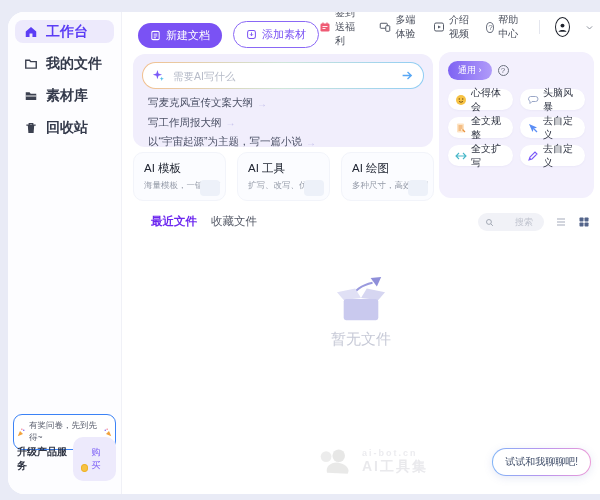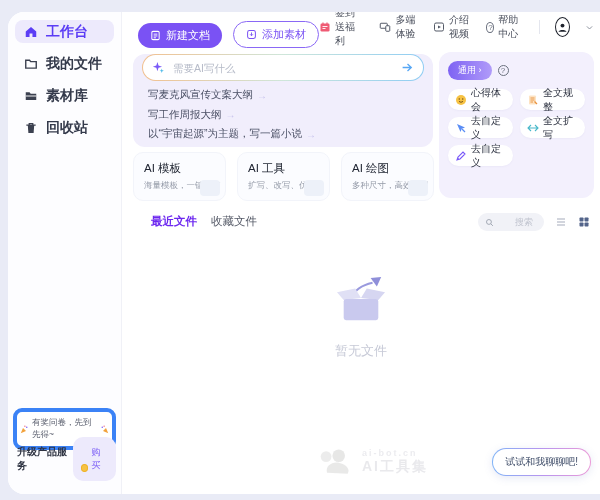--- a/index.html
+++ b/index.html
@@ -8,21 +8,21 @@
   .app{position:absolute;left:8px;top:12px;right:0;bottom:6px;background:#fff;
     border-radius:16px 0 0 16px;overflow:hidden;}
   
   .sidebar{position:absolute;left:0;top:0;bottom:0;width:114px;background:#fdfdff;
     border-right:1px solid #f0f1f7;}
   .nav{padding:8px 7px 0 7px;display:flex;flex-direction:column;gap:9px}
   .nav-item{display:flex;align-items:center;gap:8px;height:23px;padding:0 9px;
     border-radius:8px;font-size:14px;color:#343a4b;font-weight:700;cursor:pointer}
   .nav-item .ic{width:14px;height:14px;display:inline-flex}
   .nav-item.active{background:#edeafc;color:#5b3df5}
-  .promo{position:absolute;left:5px;right:5px;bottom:44px;border:4px solid #3b82f6;
+  .promo{position:absolute;left:5px;right:5px;bottom:44px;border:1px solid #3b82f6;
     border-radius:9px;padding:5px 3px;display:flex;align-items:center;justify-content:center;
     gap:3px;font-size:8.5px;color:#5a5f6e;background:#fff}
   .upgrade{position:absolute;left:9px;right:5px;bottom:13px;display:flex;
     align-items:center;justify-content:space-between}
   .upgrade .t{font-size:10px;font-weight:700;color:#2e3342}
   .buy{display:inline-flex;align-items:flex-end;gap:3px;background:#edeafc;color:#7a5cf6;
     font-size:9px;padding:9px 8px;border-radius:10px;cursor:pointer}
   .coin{width:8px;height:8px;border-radius:50%;background:#f6c244;border:1.5px solid #eeb227;display:inline-block}
   
   .main{position:absolute;left:114px;top:0;right:0;bottom:0}
@@ -32,21 +32,21 @@
   .btn-primary{background:#7a52f4;color:#fff;margin-left:11px}
   .btn-outline{border:1px solid #8a68f5;color:#7a52f4;background:#fff;margin-left:11px}
   .toplinks{margin-left:auto;display:flex;align-items:center;gap:15px;font-size:10px;color:#4a4f5c}
   .link{display:inline-flex;align-items:center;gap:4px;cursor:pointer}
   .qcirc{width:11px;height:11px;border:1px solid #6a707e;border-radius:50%;display:inline-flex;
     align-items:center;justify-content:center;font-size:8px;color:#6a707e}
   .tdiv{width:1px;height:14px;background:#e4e6ee}
   .avatar{width:20px;height:20px;border-radius:50%;border:1.6px solid #1e222c;display:inline-flex;
     align-items:center;justify-content:center;cursor:pointer}
   
-  .ai-panel{position:absolute;left:11px;top:42px;width:300px;height:93px;background:#f1eefc;border-radius:12px;padding:0 9px 0}
+  .ai-panel{position:absolute;left:11px;top:42px;width:300px;height:93px;background:#f1eefc;border-radius:12px;padding:8px 9px 0}
   .ai-input{display:flex;align-items:center;gap:6px;height:27px;border-radius:16px;padding:0 9px;
     border:1.5px solid transparent;
     background:linear-gradient(#fff,#fff) padding-box,linear-gradient(90deg,#f2c08f,#cfe6da,#8fcdf4) border-box;}
   .ai-input input{flex:1;border:none;outline:none;font-size:10.5px;color:#444;background:transparent;
     font-family:"Liberation Sans","DejaVu Sans",sans-serif}
   .ai-input input::placeholder{color:#b6bbc8}
   .suggs{margin:7px 0 0 6px;display:flex;flex-direction:column;gap:5.5px}
   .sugg{font-size:10.5px;color:#4b5065;display:flex;align-items:center;gap:4px;cursor:pointer}
   .sugg .arr{color:#c7c2ec;font-size:10px}
   
@@ -70,21 +70,21 @@
   .tab{font-size:11.5px;color:#565b68;cursor:pointer}
   .tab.active{color:#6d28f0;font-weight:700}
   .fright{position:absolute;right:10px;top:201px;display:flex;align-items:center;gap:11px}
   .searchbox{display:flex;align-items:center;gap:19px;background:#f1f2f7;border-radius:10px;
     height:18px;padding:0 7px}
   .searchbox input{width:24px;border:none;outline:none;background:transparent;font-size:9px;color:#555;
     font-family:"Liberation Sans","DejaVu Sans",sans-serif}
   .searchbox input::placeholder{color:#c0c4cf}
   .viewic{cursor:pointer;display:inline-flex}
   .empty{position:absolute;left:0;right:0;top:264px;display:flex;flex-direction:column;align-items:center}
-  .empty .txt{margin-top:16px;font-size:13px;color:#c7cad7}
+  .empty .txt{margin-top:4px;font-size:15px;color:#c7cad7}
   
   .watermark{position:absolute;left:196px;top:436px;display:flex;align-items:center;gap:8px;opacity:.55}
   .wm-t1{font-size:9px;letter-spacing:2px;color:#dcdce2;font-weight:700}
   .wm-t2{font-size:14px;font-weight:700;color:#d8d8de;letter-spacing:2px}
   .chatpill{position:absolute;right:9px;bottom:18px;font-size:10px;color:#3c4a66;
     padding:6px 12px;border-radius:16px;cursor:pointer;border:1.5px solid transparent;
     background:linear-gradient(#fff,#fff) padding-box,linear-gradient(90deg,#7fb3f7,#b795ef,#ea9ad8) border-box;
     box-shadow:0 2px 8px rgba(90,110,190,.15)}
   svg{display:block}
 </style>
@@ -290,20 +290,28 @@
                 <circle cx="8.5" cy="10" r="1.4" fill="#6b4a12"></circle>
                 <circle cx="15.5" cy="10" r="1.4" fill="#6b4a12"></circle>
                 <path d="M8 14.5c2.5 2.5 5.5 2.5 8 0" fill="none" stroke="#6b4a12" stroke-width="1.8"></path>
               </svg>
           </span>
           <span>心得体会</span>
         </span>
         <span class="qbtn">
           <span class="ic">
             <svg width="12" height="12" viewBox="0 0 24 24">
+                <path d="M7 5h10a5 5 0 0 1 0 10H10l-4 4v-4.5A5 5 0 0 1 7 5z" fill="none" stroke="#9aa7c7" stroke-width="2"></path>
+              </svg>
+          </span>
+          <span>头脑风暴</span>
+        </span>
+        <span class="qbtn">
+          <span class="ic">
+            <svg width="12" height="12" viewBox="0 0 24 24">
                 <rect x="4" y="3" width="14" height="18" rx="2" fill="#fde3c3"></rect>
                 <path d="M7 8h8M7 12h8M7 16h5" stroke="#e8913c" stroke-width="1.8"></path>
                 <path d="M15 15l5 5" stroke="#e8913c" stroke-width="2.4"></path>
               </svg>
           </span>
           <span>全文规整</span>
         </span>
         <span class="qbtn">
           <span class="ic">
             <svg width="12" height="12" viewBox="0 0 24 24">

